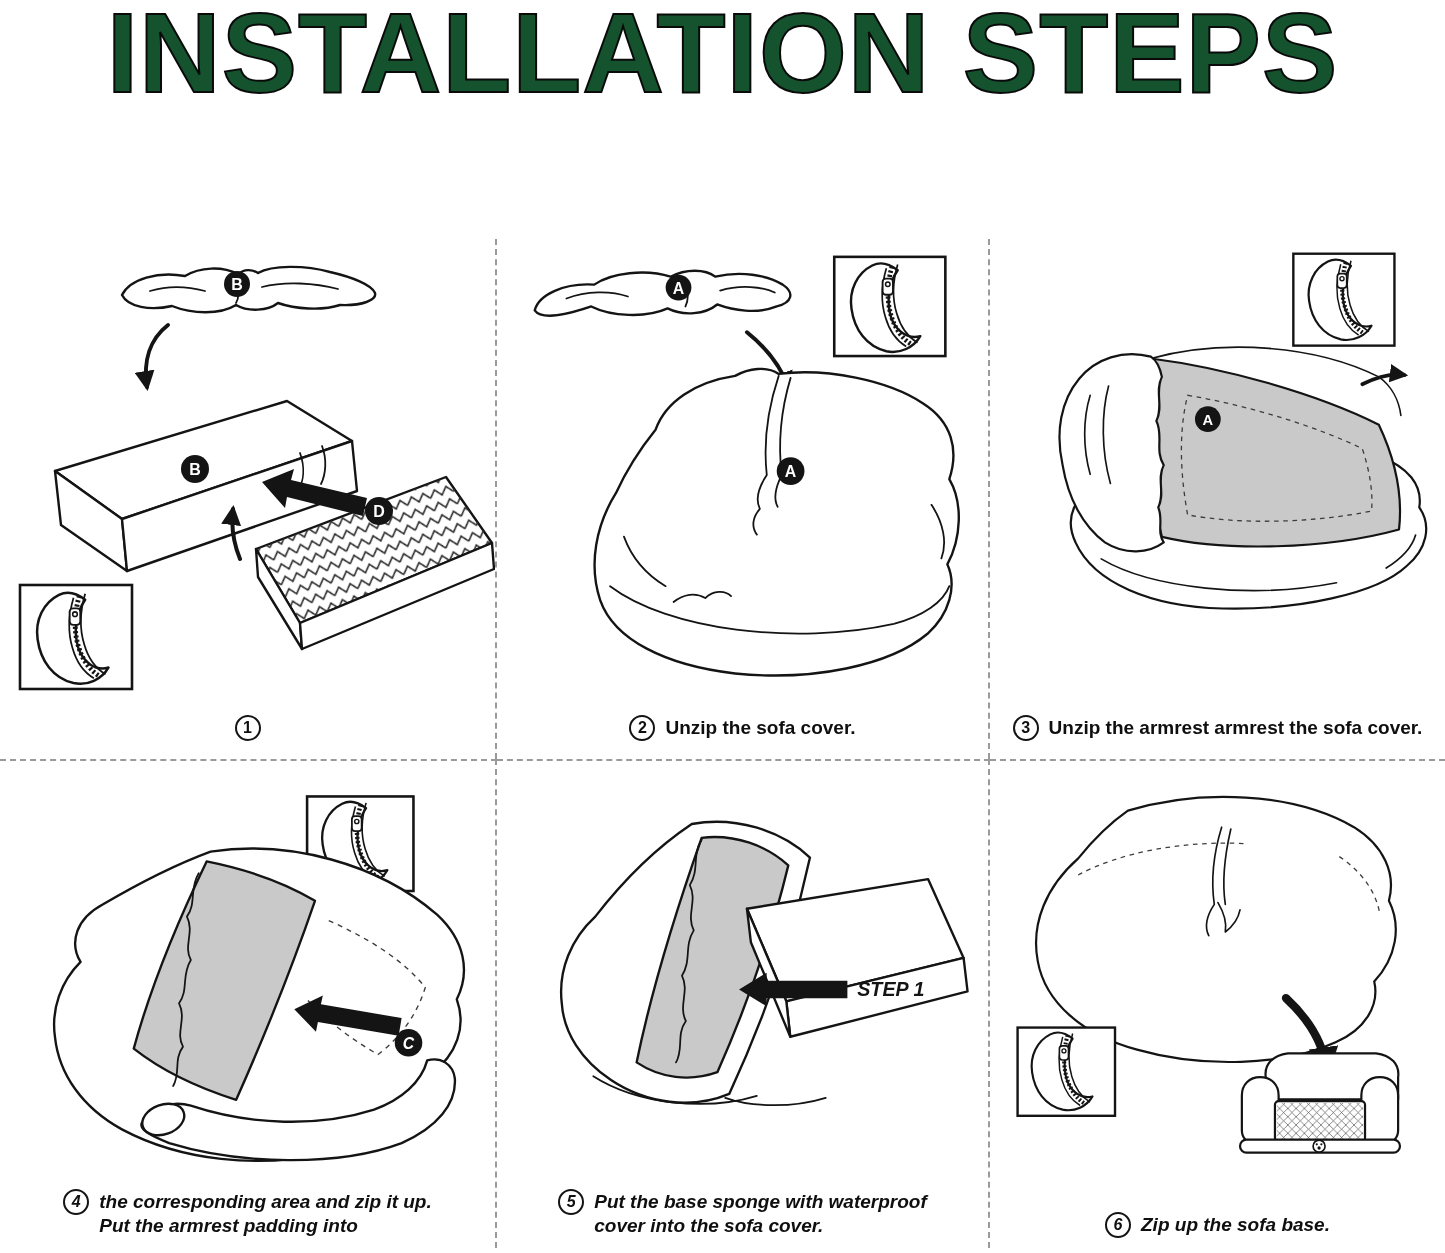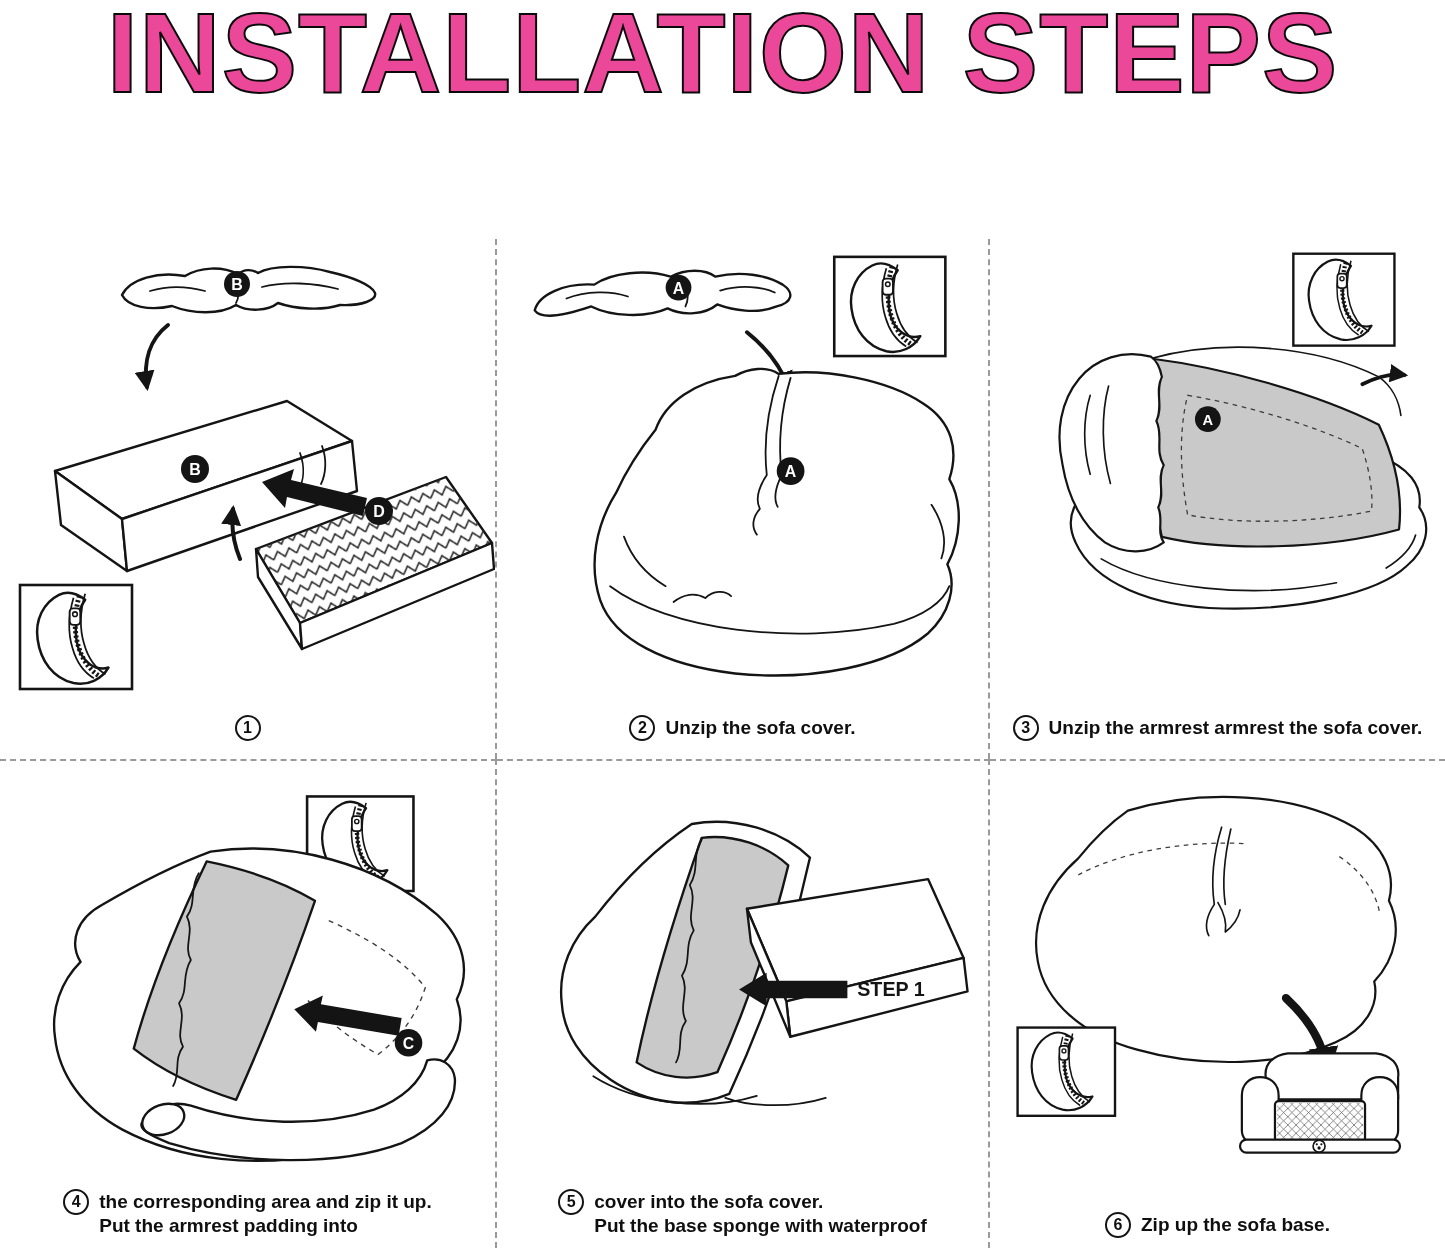--- a/index.html
+++ b/index.html
@@ -9,33 +9,33 @@
     font-family: "Liberation Sans", sans-serif; color: #141414;
   }
   .page { width: 1445px; height: 1253px; position: relative; }
   .title {
     margin-top: 6px;
     text-align: center;
     font-size: 113px;
     line-height: 0.84;
     font-weight: 900;
     letter-spacing: 1px;
-    color: #ec4899;
+    color: #14532d;
     -webkit-text-stroke: 2px #0a0a0a;
     white-space: nowrap;
   }
   .grid {
     margin-top: 138px;
     display: grid;
     grid-template-columns: 497px 493px 455px;
     grid-template-rows: 520px 489px;
   }
   .panel { display: flex; flex-direction: column; min-width: 0; min-height: 0; }
   .panel.c1, .panel.c2 { border-right: 2px dashed #9a9a9a; }
-  .panel.r2 { border-top: 2px dashed #9a9a9a; }
+  .panel.r2 { border-top: 2px dashed #9a9a9a; font-style: italic; }
   .illus { width: 100%; flex: 1 1 auto; min-height: 0; display: block; }
   .cap {
     flex: 0 0 auto;
     display: flex; align-items: flex-start; justify-content: center;
     gap: 10px;
     padding: 6px 12px 18px;
     font-size: 19px; font-weight: 700; line-height: 1.25; color: #0f0f0f;
   }
   .panel.r2 .cap { padding-bottom: 10px; }
   .num {
@@ -237,22 +237,22 @@
           <path class="ln" fill="#ffffff" d="M252 150 L436 120 L472 200 L292 244 Z"></path>
           <path class="ln" fill="#ffffff" d="M292 244 L472 200 L476 234 L296 280 Z"></path>
           <path class="ln" fill="#ffffff" d="M252 150 L292 244 L296 280 L256 184 Z"></path>
         </g>
         <polygon class="blk" points="244,232 272,215 272,223 354,223 354,241 272,241 272,249"></polygon>
         <text class="steplbl" x="364" y="239">STEP 1</text>
       </svg>
       <div class="cap">
         <span class="num">5</span>
         <span class="ctext">
+          <span class="cl">Put the base sponge with waterproof</span>
           <span class="cl">cover into the sofa cover.</span>
-          <span class="cl">Put the base sponge with waterproof</span>
         </span>
       </div>
     </section>
 
     <section class="panel c3 r2">
       <svg class="illus" viewBox="0 0 495 430" preserveAspectRatio="xMidYMin meet">
         <g>
           <path class="ln" fill="#ffffff" d="M150 54 C230 30 330 34 396 72 C428 92 442 122 434 152 C448 180 442 214 418 240 C424 266 408 292 376 306 C320 332 230 334 160 314 C100 298 60 262 52 218 C44 176 62 136 96 106 C112 86 130 68 150 54 Z"></path>
           <path class="thin" fill="none" d="M252 72 C244 98 240 128 244 156 C236 168 233 180 238 190 M262 74 C256 100 252 130 256 156"></path>
           <path class="thin" fill="none" d="M248 154 C254 164 258 174 256 186 C264 180 270 172 272 162"></path>

